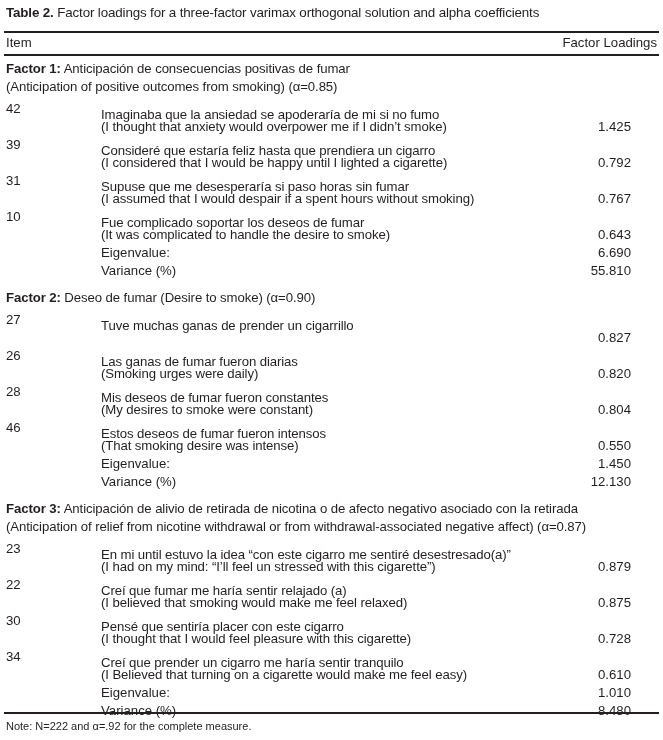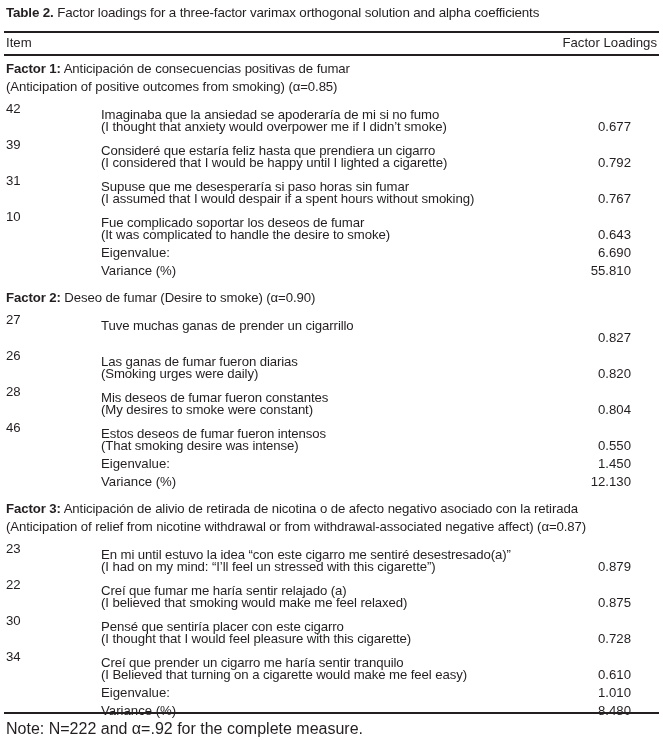--- a/index.html
+++ b/index.html
@@ -94,21 +94,21 @@
     position: absolute;
     right: 26px;
     top: 0;
     line-height: 18px;
     margin-left: 36px;
   }
   .note {
     position: absolute;
     left: 6px;
     top: 720px;
-    font-size: 16px;
+    font-size: 11px;
     white-space: nowrap;
   }
 </style>
 </head>
 <body>
 
 <div class="caption">
   <span class="lbl">Table 2.</span><span> Factor loadings for a three-factor varimax orthogonal solution and alpha coefficients</span>
 </div>
 
@@ -125,21 +125,21 @@
 
   <div class="factor-block">
     <div class="factor-head">
       <span class="fl">Factor 1:</span><span> Anticipación de consecuencias positivas de fumar</span><br>
       <span>(Anticipation of positive outcomes from smoking) (α=0.85)</span>
     </div>
     <div class="item">
       <span class="num">42</span>
       <span class="es">Imaginaba que la ansiedad se apoderaría de mi si no fumo</span>
       <span class="en">(I thought that anxiety would overpower me if I didn’t smoke)</span>
-      <span class="val">0.677</span>
+      <span class="val">1.425</span>
     </div>
     <div class="item">
       <span class="num">39</span>
       <span class="es">Consideré que estaría feliz hasta que prendiera un cigarro</span>
       <span class="en">(I considered that I would be happy until I lighted a cigarette)</span>
       <span class="val">0.792</span>
     </div>
     <div class="item">
       <span class="num">31</span>
       <span class="es">Supuse que me desesperaría si paso horas sin fumar</span>

